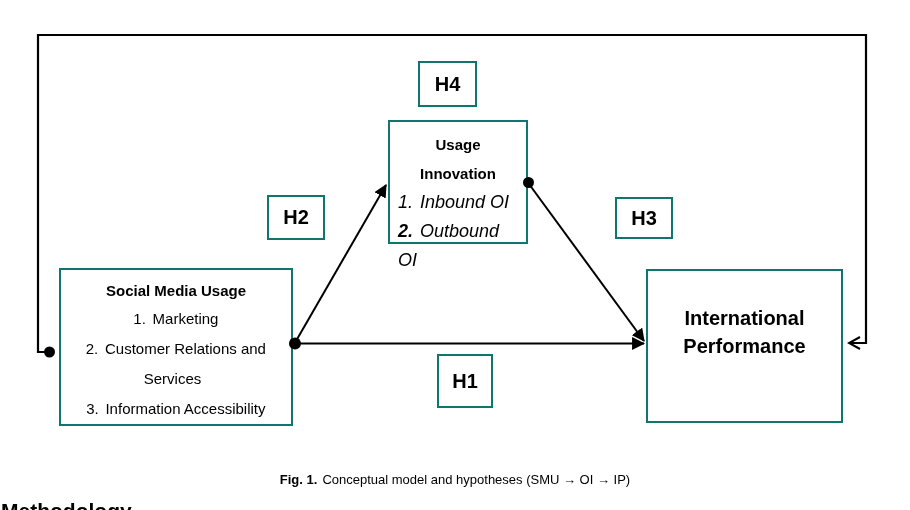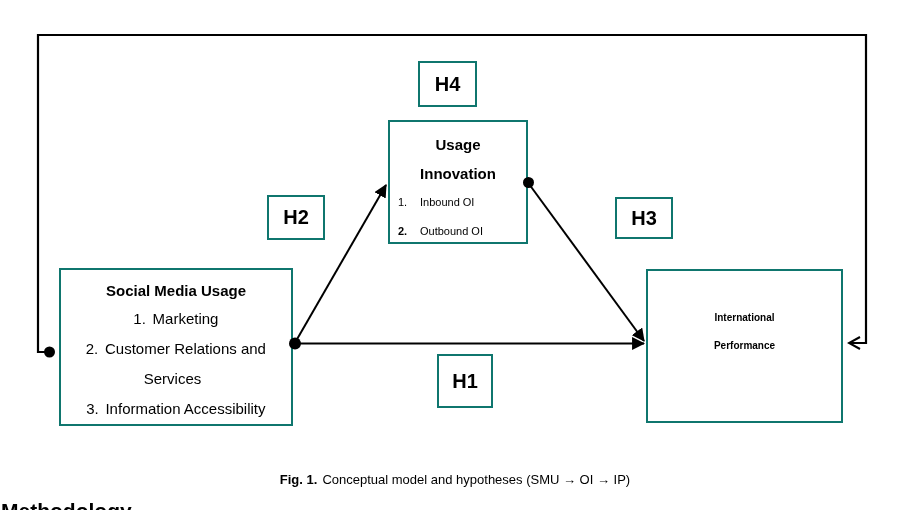--- a/index.html
+++ b/index.html
@@ -10,26 +10,26 @@
   .box{position:absolute;border:2px solid #0f766e;background:#ffffff;box-sizing:border-box;}
   
   .smu-box{left:59px;top:268px;width:234px;height:158px;}
   .smu-title{text-align:center;font-weight:bold;font-size:15px;margin-top:12px;}
   .smu-list{margin:5px 14px 0 7px;font-size:15px;text-align:center;}
   .smu-item{line-height:30px;}
   .num{display:inline-block;width:26px;}
   .oi-box{left:388px;top:120px;width:140px;height:124px;}
   .oi-title{text-align:center;font-weight:bold;font-size:15px;line-height:29px;}
   .oi-box .pad{padding-top:8px;}
-  .oi-list{margin:0 4px 0 8px;font-size:11px;}
+  .oi-list{margin:0 4px 0 8px;font-size:18px;font-style:italic;}
   .oi-item{line-height:29px;}
   .oi-item .num{width:22px;}
   .bold-num{font-weight:bold;}
   .ip-box{left:646px;top:269px;width:197px;height:154px;}
-  .ip-line{text-align:center;font-weight:bold;font-size:10px;line-height:28px;}
+  .ip-line{text-align:center;font-weight:bold;font-size:20px;line-height:28px;}
   .ip-box .pad{padding-top:33px;}
   
   .hlabel{display:flex;align-items:center;justify-content:center;
           font-weight:bold;font-size:20px;}
   .h4-box{left:418px;top:61px;width:59px;height:46px;}
   .h2-box{left:267px;top:195px;width:58px;height:45px;}
   .h3-box{left:615px;top:197px;width:58px;height:42px;}
   .h1-box{left:437px;top:354px;width:56px;height:54px;}
   
   .connectors{position:absolute;left:0;top:0;width:910px;height:510px;pointer-events:none;}

